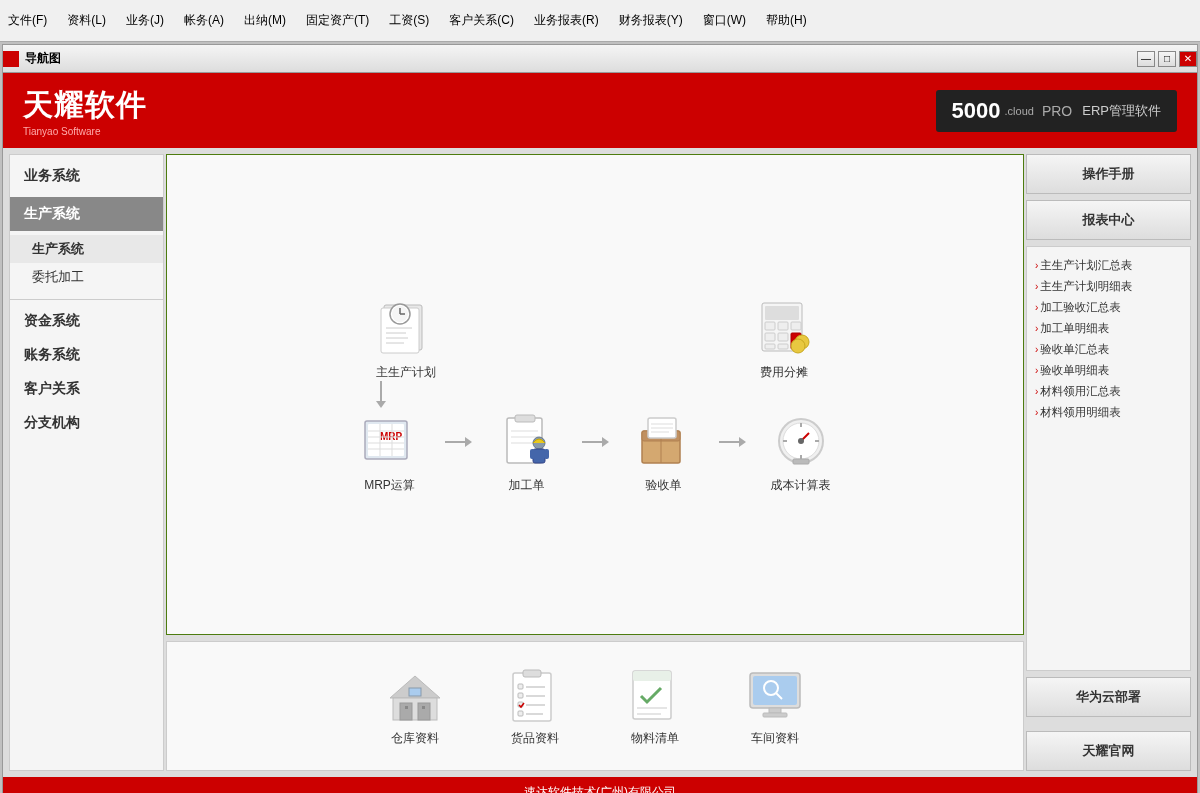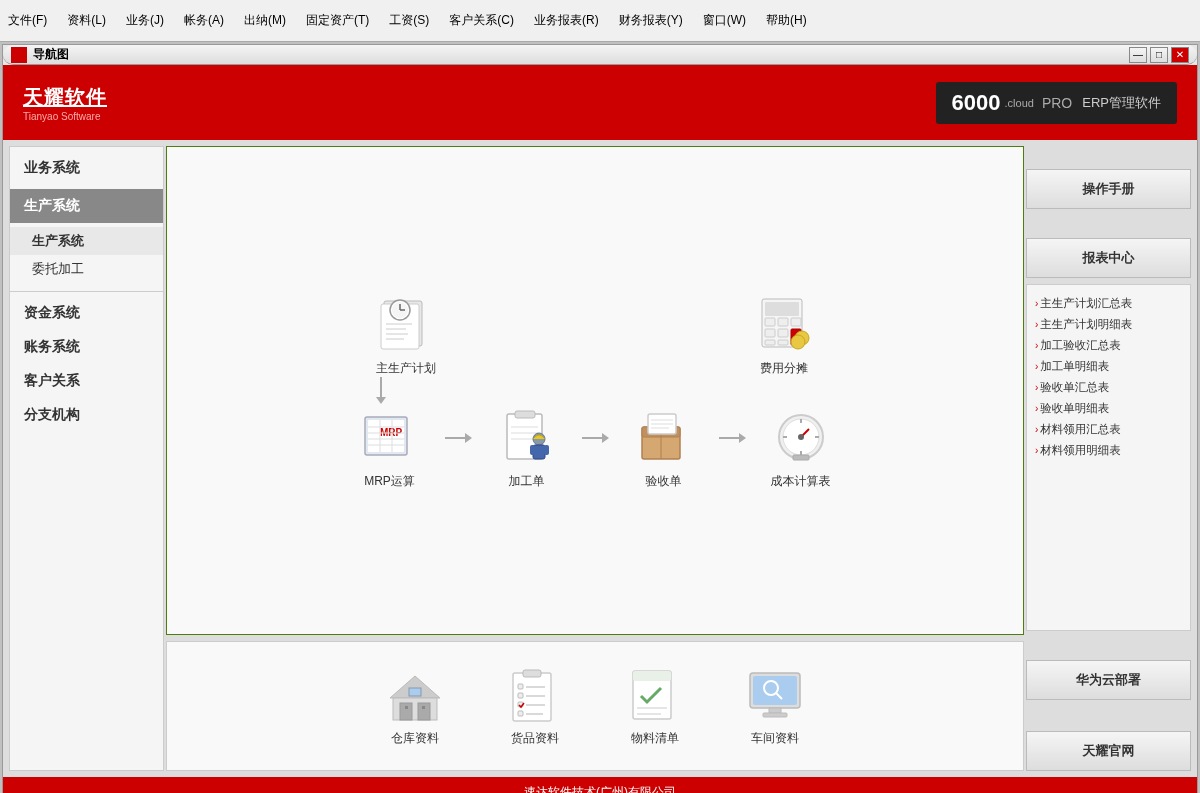--- a/index.html
+++ b/index.html
@@ -4,34 +4,34 @@
   <style>
     * { margin: 0; padding: 0; box-sizing: border-box; }
     body { width: 1200px; height: 793px; font-family: 'Microsoft YaHei', SimHei, sans-serif; background: #c0c0c0; font-size: 13px; overflow: hidden; }
 
     
     .menubar { background: #f0f0f0; border-bottom: 1px solid #aaa; padding: 10px 4px; display: flex; gap: 12px; font-size: 12px; }
     .menubar span { cursor: pointer; padding: 2px 4px; }
 
     
     .window { background: #e8e8e8; border: 1px solid #999; margin: 2px; height: calc(793px - 28px); display: flex; flex-direction: column; }
-    .window-titlebar { background: linear-gradient(to bottom, #f5f5f5, #ddd); border-bottom: 1px solid #999; padding: 4px 8px; display: flex; align-items: center; justify-content: space-between; height: 20px; border-radius: 10px; }
+    .window-titlebar { background: linear-gradient(to bottom, #f5f5f5, #ddd); border-bottom: 1px solid #999; padding: 4px 0; display: flex; align-items: center; justify-content: space-between; height: 28px; }
     .window-title { display: flex; align-items: center; gap: 6px; font-size: 12px; font-weight: bold; }
     .title-icon { width: 16px; height: 16px; background: #cc0000; display: inline-block; }
     .window-controls { display: flex; gap: 3px; }
     .win-btn { width: 18px; height: 16px; border: 1px solid #888; background: linear-gradient(to bottom, #f5f5f5, #ddd); font-size: 10px; display: flex; align-items: center; justify-content: center; cursor: pointer; }
     .win-btn.close { background: #cc0000; color: white; }
 
     
     .main-area { display: flex; flex-direction: column; flex: 1; }
 
     
     .brand-bar { background: #cc0000; padding: 12px 20px; display: flex; align-items: center; justify-content: space-between; height: 75px; }
     .brand-logo { color: white; }
-    .brand-logo .name { font-size: 20px; font-weight: bold; letter-spacing: 1px; text-decoration: underline; }
+    .brand-logo .name { font-size: 30px; font-weight: bold; letter-spacing: 1px; }
     .brand-logo .subtitle { font-size: 10px; color: #ffaaaa; }
     .brand-badge { background: #222; color: white; padding: 8px 16px; border-radius: 3px; display: flex; align-items: center; gap: 4px; }
     .brand-badge .num { font-size: 22px; font-weight: bold; color: white; }
     .brand-badge .cloud { font-size: 11px; color: #aaa; }
     .brand-badge .pro { font-size: 14px; color: #aaa; margin-left: 4px; }
     .brand-badge .erp { font-size: 13px; color: #ccc; margin-left: 6px; }
 
     
     .content-wrapper { display: flex; flex: 1; background: #ddd; gap: 2px; padding: 6px; }
 
@@ -52,25 +52,25 @@
 
     .flow-icon { display: flex; flex-direction: column; align-items: center; width: 110px; cursor: pointer; }
     .icon-box { width: 70px; height: 65px; display: flex; align-items: center; justify-content: center; }
     .icon-label { font-size: 12px; color: #333; margin-top: 4px; text-align: center; }
 
     
     .resource-area { background: #f9f9f9; border: 1px solid #ccc; padding: 16px 20px; min-height: 130px; display: flex; align-items: center; justify-content: center; gap: 20px; }
 
     
     .right-panel { width: 165px; display: flex; flex-direction: column; gap: 6px; }
-    .right-btn { background: linear-gradient(to bottom, #f5f5f5, #ddd); border: 1px solid #bbb; padding: 10px 6px; text-align: center; cursor: pointer; font-size: 13px; font-weight: bold; color: #333; margin-top: 23px; }
+    .right-btn { background: linear-gradient(to bottom, #f5f5f5, #ddd); border: 1px solid #bbb; padding: 10px 6px; text-align: center; cursor: pointer; font-size: 13px; font-weight: bold; color: #333; }
     .right-links { background: #f5f5f5; border: 1px solid #ccc; flex: 1; padding: 8px 6px; }
     .right-link { font-size: 11.5px; color: #333; padding: 3px 2px; cursor: pointer; display: flex; align-items: center; gap: 2px; }
     .right-link-arrow { color: #cc0000; font-size: 10px; }
-    .right-btns-bottom { display: flex; flex-direction: column; gap: 8px; }
+    .right-btns-bottom { display: flex; flex-direction: column; gap: 14px; }
 
     
     .footer { background: #cc0000; color: white; text-align: center; padding: 7px; font-size: 12px; }
 
     
     svg { width: 60px; height: 55px; }
 
     .v-connector { display: flex; flex-direction: column; align-items: center; }
     .v-line { width: 2px; height: 20px; background: #aaa; }
     .arrow-tip-down { width: 0; height: 0; border-left: 5px solid transparent; border-right: 5px solid transparent; border-top: 7px solid #aaa; }
@@ -115,21 +115,21 @@
   </div>
 
   <div class="main-area">
 
     <div class="brand-bar">
       <div class="brand-logo">
         <div class="name">天耀软件</div>
         <div class="subtitle">Tianyao Software</div>
       </div>
       <div class="brand-badge">
-        <span class="num">6000</span>
+        <span class="num">5000</span>
         <span class="cloud">.cloud</span>
         <span class="pro">PRO</span>
         <span class="erp">ERP管理软件</span>
       </div>
     </div>
 
     <div class="content-wrapper">
 
       <div class="sidebar">
         <div class="sidebar-section">

